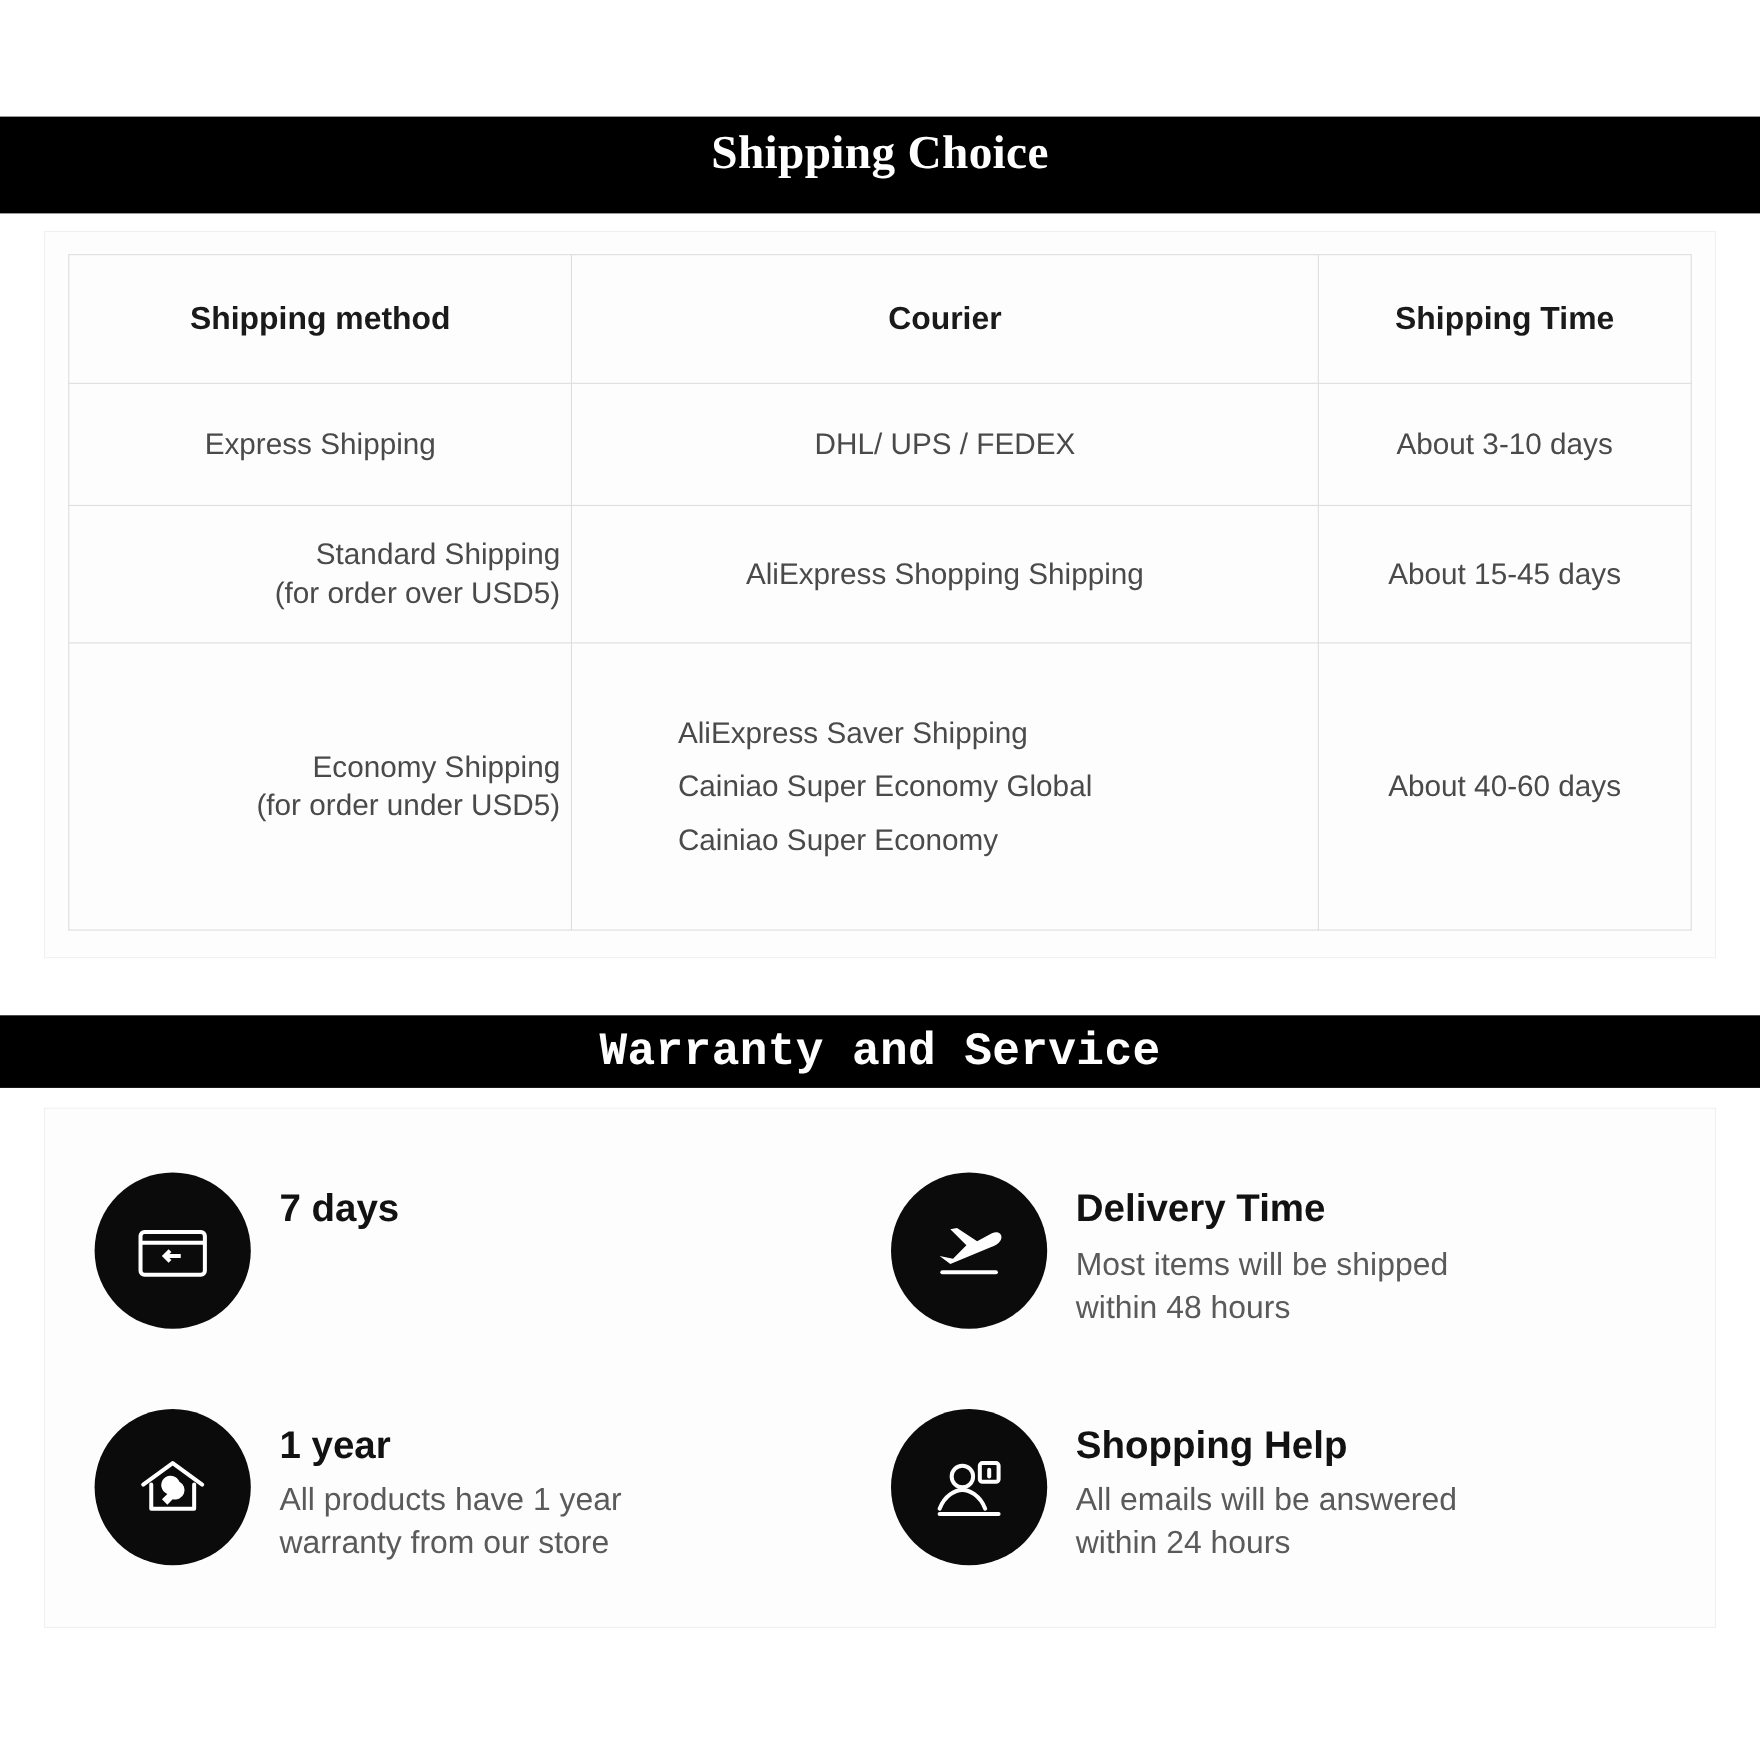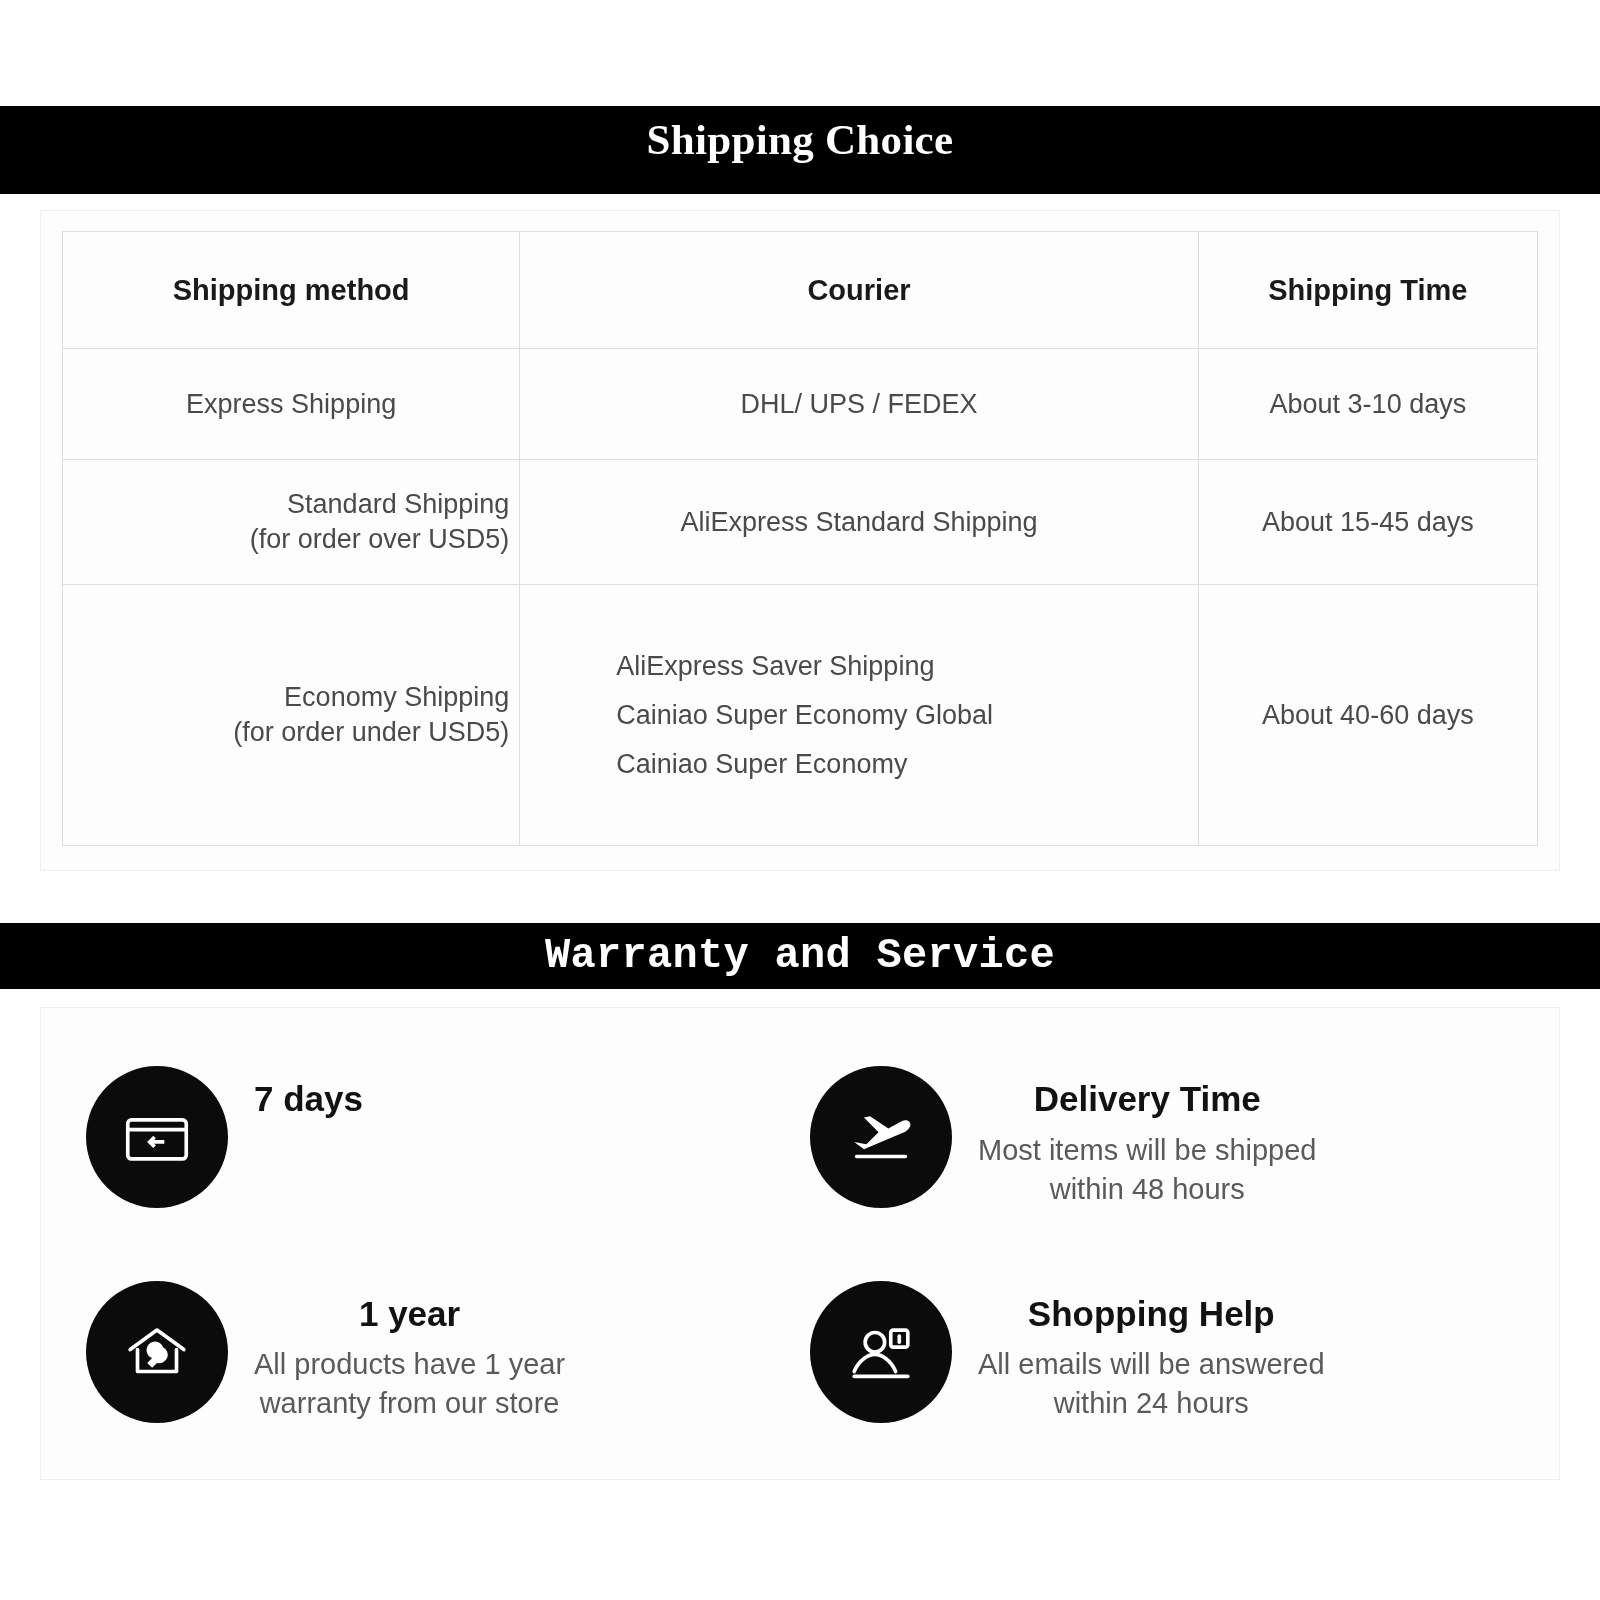--- a/index.html
+++ b/index.html
@@ -97,21 +97,20 @@
   #warranty-card {
     margin-top: 18px;
     padding: 40px 45px 55px 45px;
   }
   .feature-grid {
     display: grid;
     grid-template-columns: 1fr 1fr;
     grid-row-gap: 72px;
     grid-column-gap: 20px;
     padding-top: 18px;
-    text-align: center;
   }
   .feature {
     display: flex;
     align-items: flex-start;
   }
   .feature .icon-circle {
     width: 142px;
     height: 142px;
     min-width: 142px;
     border-radius: 50%;
@@ -165,21 +164,21 @@
       <tr class="row-h1">
         <td>Express Shipping</td>
         <td class="left-courier">DHL/ UPS / FEDEX</td>
         <td>About 3-10 days</td>
       </tr>
       <tr class="row-h2">
         <td class="two-line">
           <span>Standard Shipping</span>
           <span>(for order over USD5)</span>
         </td>
-        <td class="left-courier">AliExpress Standard Shipping</td>
+        <td class="left-courier">AliExpress Shopping Shipping</td>
         <td>About 15-45 days</td>
       </tr>
       <tr class="row-h3">
         <td class="two-line">
           <span>Economy Shipping</span>
           <span>(for order under USD5)</span>
         </td>
         <td class="courier-list">
           <span>AliExpress Saver Shipping</span>
           <span>Cainiao Super Economy Global</span>

